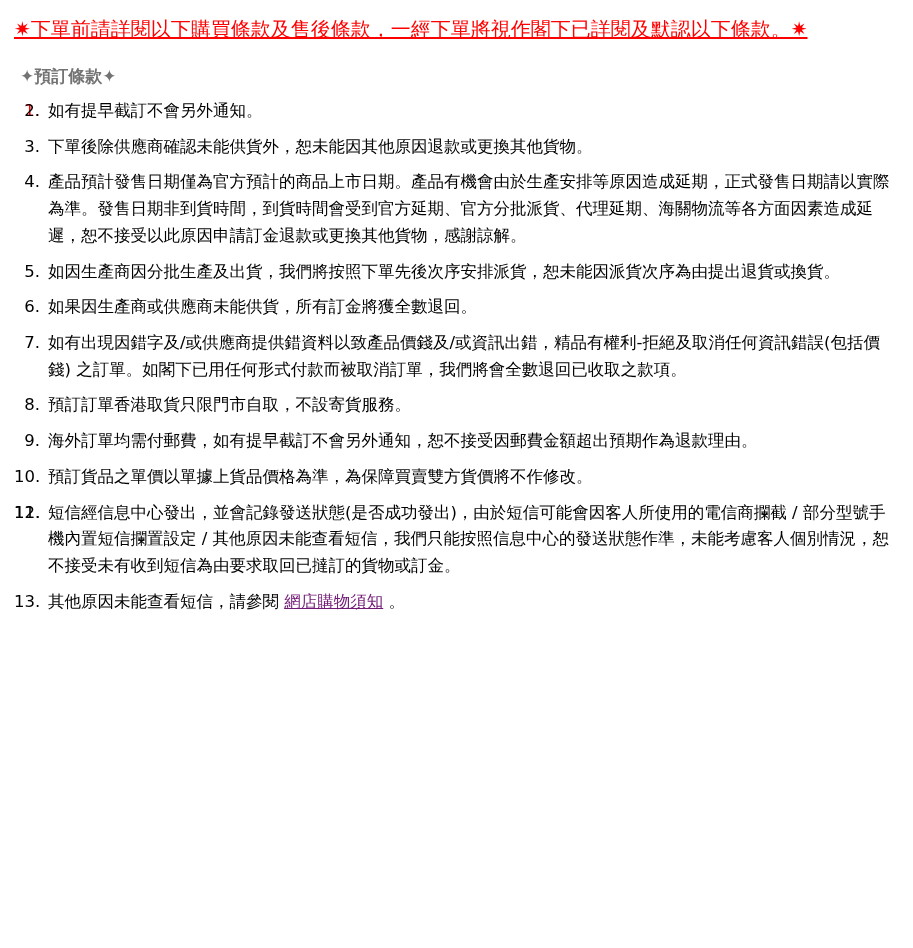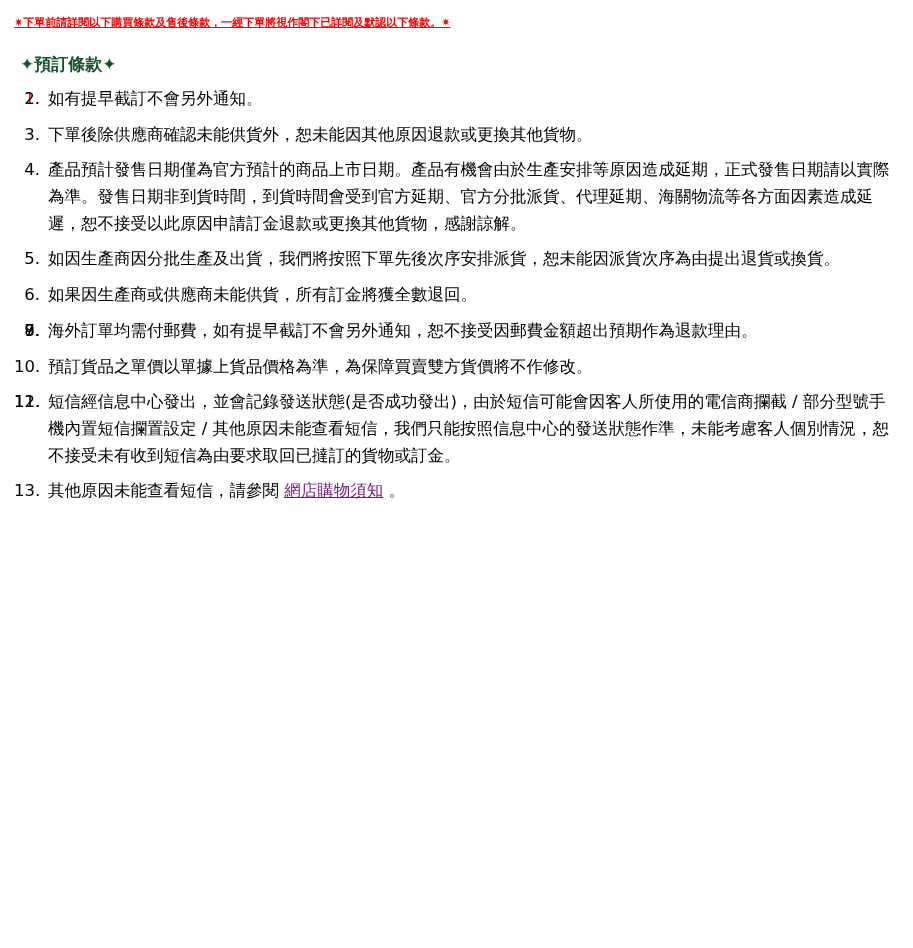--- a/index.html
+++ b/index.html
@@ -13,33 +13,33 @@
     font-family: "DejaVu Sans", "Liberation Sans", sans-serif;
     color: #000000;
   }
   .page {
     width: 913px;
     box-sizing: border-box;
     padding: 10px 14px 8px 14px;
   }
   .banner {
     color: #ff0000;
-    font-weight: bold;
-    font-size: 11px;
+    font-weight: normal;
+    font-size: 20px;
     text-decoration: underline;
     letter-spacing: 0px;
     line-height: 1.35;
     margin: 6px 0 0 0;
     white-space: nowrap;
   }
   .section-title {
     font-weight: bold;
     font-size: 17px;
     margin: 22px 0 10px 6px;
-    color: #14532d;
+    color: #737373;
   }
   ol.terms {
     list-style: none;
     margin: 0;
     padding: 0;
   }
   ol.terms > li {
     position: relative;
     padding-left: 34px;
     margin-bottom: 9px;
@@ -106,24 +106,26 @@
       <span>如因生產商因分批生產及出貨，我們將按照下單先後次序安排派貨，恕未能因派貨次序為由提出退貨或換貨。</span>
     </li>
 
     <li>
       <span class="num">6.</span>
       <span>如果因生產商或供應商未能供貨，所有訂金將獲全數退回。</span>
     </li>
 
     <li>
       <span class="num">7.</span>
+      <span>如有出現因錯字及/或供應商提供錯資料以致產品價錢及/或資訊出錯，精品有權利-拒絕及取消任何資訊錯誤(包括價錢) 之訂單。如閣下已用任何形式付款而被取消訂單，我們將會全數退回已收取之款項。</span>
     </li>
 
     <li>
       <span class="num">8.</span>
+      <span>預訂訂單香港取貨只限門市自取，不設寄貨服務。</span>
     </li>
 
     <li>
       <span class="num">9.</span>
       <span>海外訂單均需付郵費，如有提早截訂不會另外通知，恕不接受因郵費金額超出預期作為退款理由。</span>
     </li>
 
     <li>
       <span class="num">10.</span>
       <span>預訂貨品之單價以單據上貨品價格為準，為保障買賣雙方貨價將不作修改。</span>

